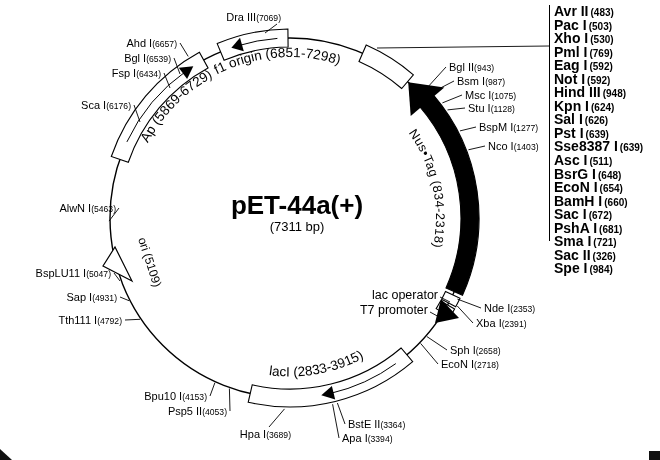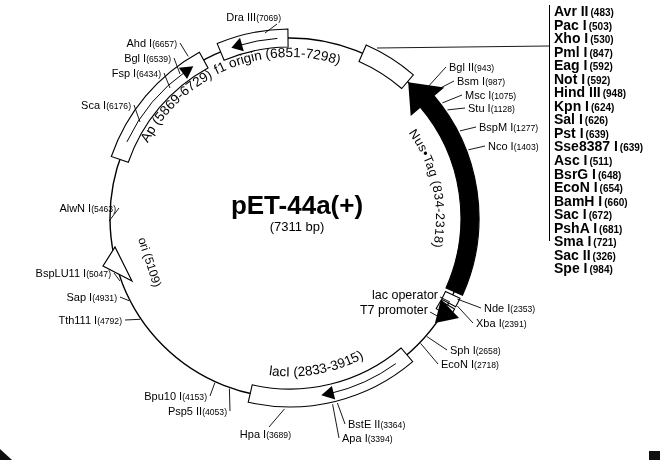--- a/index.html
+++ b/index.html
@@ -173,21 +173,21 @@
     <text class="title-sub" x="297" y="231" text-anchor="middle">(7311 bp)</text>
 
     <polygon points="0,460 0,449 12,460" fill="#111"></polygon>
     <rect x="649" y="451" width="11" height="9" fill="#111"></rect>
   </svg>
 
   <div class="enzymes" id="enzyme-list">
       <div class="erow"><span class="ename">Avr II</span><span class="eloc">(483)</span></div>
       <div class="erow"><span class="ename">Pac I</span><span class="eloc">(503)</span></div>
       <div class="erow"><span class="ename">Xho I</span><span class="eloc">(530)</span></div>
-      <div class="erow"><span class="ename">Pml I</span><span class="eloc">(847)</span></div>
+      <div class="erow"><span class="ename">Pml I</span><span class="eloc">(769)</span></div>
       <div class="erow"><span class="ename">Eag I</span><span class="eloc">(592)</span></div>
       <div class="erow"><span class="ename">Not I</span><span class="eloc">(592)</span></div>
       <div class="erow"><span class="ename">Hind III</span><span class="eloc">(948)</span></div>
       <div class="erow"><span class="ename">Kpn I</span><span class="eloc">(624)</span></div>
       <div class="erow"><span class="ename">Sal I</span><span class="eloc">(626)</span></div>
       <div class="erow"><span class="ename">Pst I</span><span class="eloc">(639)</span></div>
       <div class="erow"><span class="ename">Sse8387 I</span><span class="eloc">(639)</span></div>
       <div class="erow"><span class="ename">Asc I</span><span class="eloc">(511)</span></div>
       <div class="erow"><span class="ename">BsrG I</span><span class="eloc">(648)</span></div>
       <div class="erow"><span class="ename">EcoN I</span><span class="eloc">(654)</span></div>

